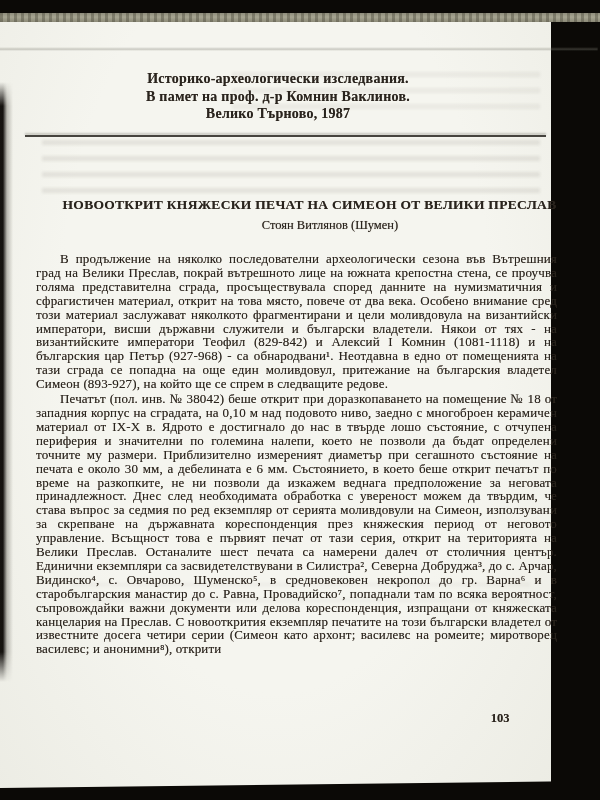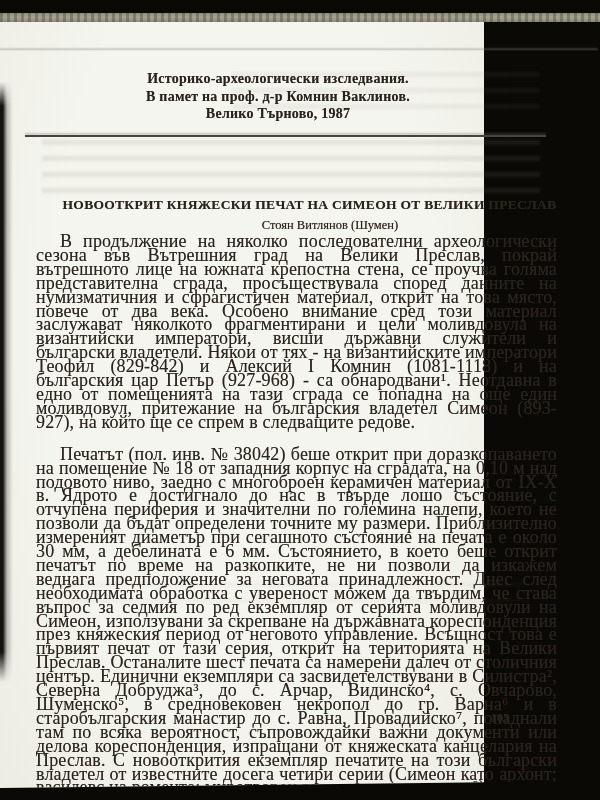--- a/index.html
+++ b/index.html
@@ -14,21 +14,21 @@
   
   .scanner-band {
     position: absolute; left: 0; top: 13px; width: 600px; height: 9px;
     background:
       repeating-linear-gradient(90deg, rgba(60,58,44,.35) 0 3px, rgba(0,0,0,0) 3px 7px),
       linear-gradient(180deg, #8f8d7c 0%, var(--scanner_band, #a7a591) 45%, #8b8977 100%);
   }
 
   
   .paper {
-    position: absolute; left: 0; top: 22px; width: 484px; height: 778px;
+    position: absolute; left: 0; top: 22px; width: 551px; height: 778px;
     background: radial-gradient(ellipse at 50% 38%, #f5f5ef 55%, #ecece4 100%);
     clip-path: polygon(0 0, 598px 0, 588px 759px, 0 766px);
     color: var(--ink, #29241e);
   }
 
   
   .crease {
     position: absolute; left: 0; top: 25px; width: 600px; height: 4px;
     background: linear-gradient(180deg, rgba(0,0,0,0), rgba(130,128,118,.38) 55%, rgba(0,0,0,0));
     filter: blur(.6px);
@@ -81,28 +81,28 @@
 
   .article-author {
     position: absolute; left: 0; top: 196px; width: 600px;
     text-align: center;
     font-size: 12.5px;
     text-shadow: 0 0 .7px rgba(70,50,35,.6);
     margin-left: 30px;
   }
 
   .article-body {
-    position: absolute; left: 36px; top: 213px; width: 521px;
-    font-size: 18px; line-height: 13.9px;
+    position: absolute; left: 36px; top: 230px; width: 521px;
+    font-size: 13px; line-height: 13.9px;
     text-align: justify; text-justify: inter-word;
     letter-spacing: .15px;
     text-shadow: 0 0 .6px rgba(70,50,35,.5);
   }
   .article-body p { margin: 0; text-indent: 24px; }
-  .article-body p + p { margin-top: 18px; }
+  .article-body p + p { margin-top: 1px; }
 
   .page-number {
     position: absolute; left: 478px; top: 689px; width: 44px;
     text-align: center;
     font-size: 12.5px; font-weight: bold;
     text-shadow: 0 0 .6px rgba(70,50,35,.55);
   }
 </style>
 </head>
 <body>

